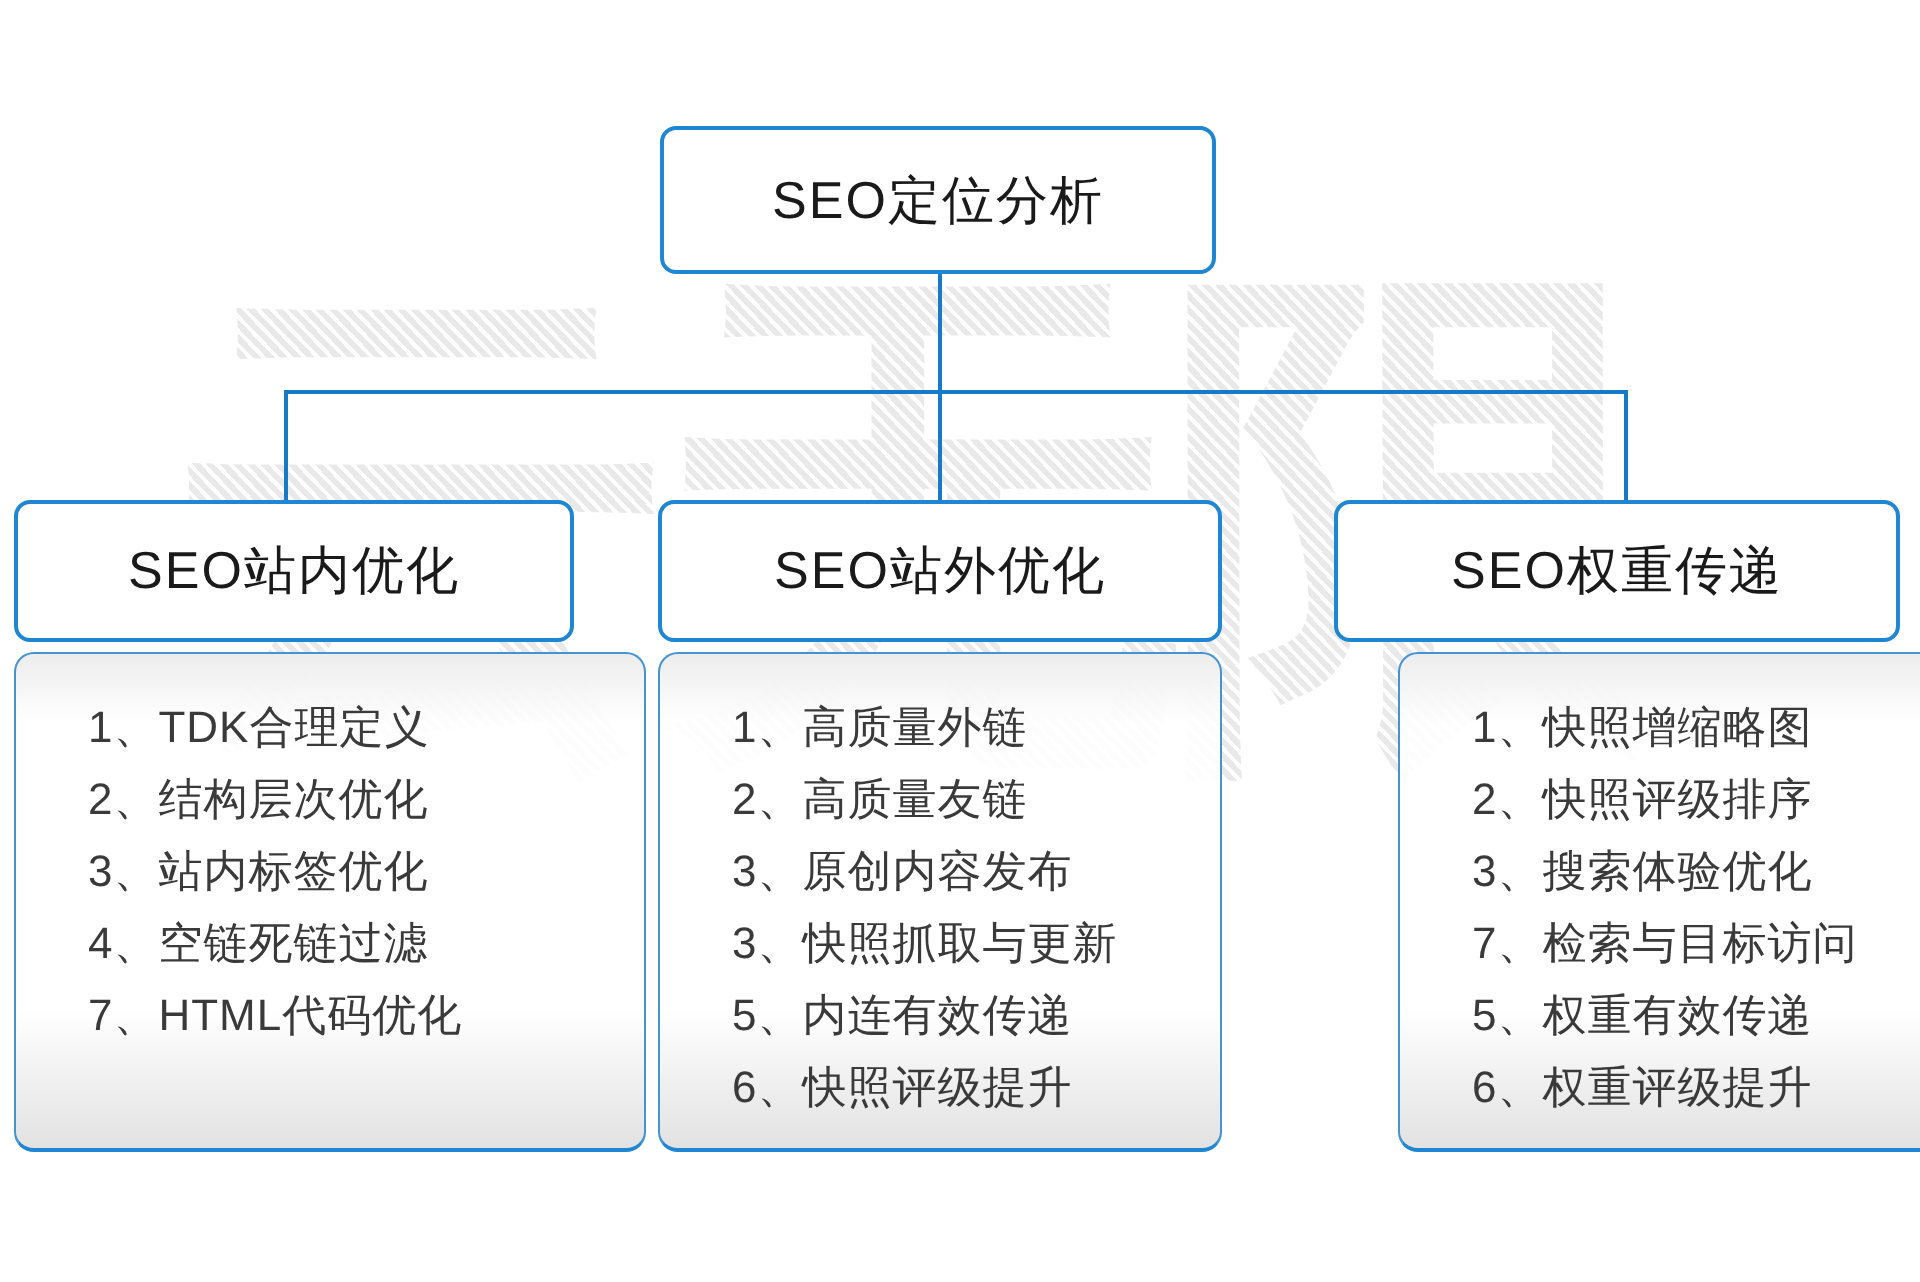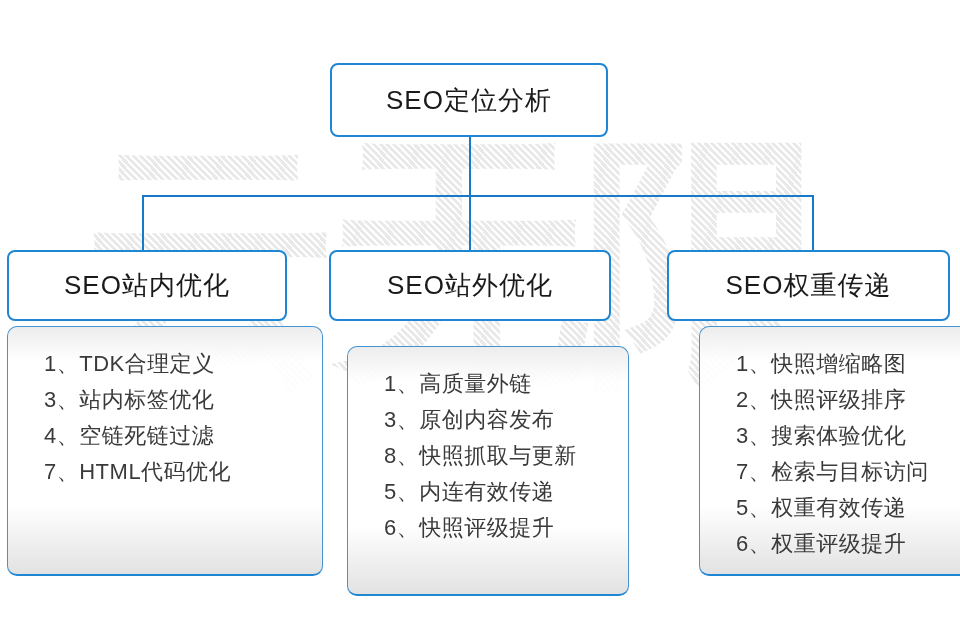--- a/index.html
+++ b/index.html
@@ -46,21 +46,21 @@
   
   .card{
     position:absolute;top:326px;height:250px;z-index:2;
     border:1px solid #4494d4;border-bottom:2px solid #1e86d2;border-radius:10px;
     background:linear-gradient(180deg,#ededed 0%,rgba(255,255,255,0.92) 14%,
                rgba(255,255,255,0.92) 72%,#e2e2e2 100%);
     box-sizing:border-box;
     padding:19px 10px 0 36px;
   }
   .card.c1{left:7px;  width:316px;}
-  .card.c2{left:347px;width:282px;margin-top:20px;}
+  .card.c2{left:329px;width:282px;}
   .card.c3{left:699px;width:283px;}
   .card .li{
     font-size:22px;line-height:36px;color:#3a3a3a;
     white-space:nowrap;letter-spacing:0.5px;
   }
 </style>
 </head>
 <body>
 
 <div class="stage">
@@ -84,29 +84,31 @@
   </div>
   <div class="node h2">
     <span>SEO站外优化</span>
   </div>
   <div class="node h3">
     <span>SEO权重传递</span>
   </div>
 
   <div class="card c1">
     <div class="li">1、TDK合理定义</div>
+    <div class="li">2、结构层次优化</div>
     <div class="li">3、站内标签优化</div>
     <div class="li">4、空链死链过滤</div>
     <div class="li">7、HTML代码优化</div>
   </div>
 
   <div class="card c2">
     <div class="li">1、高质量外链</div>
+    <div class="li">2、高质量友链</div>
     <div class="li">3、原创内容发布</div>
-    <div class="li">8、快照抓取与更新</div>
+    <div class="li">3、快照抓取与更新</div>
     <div class="li">5、内连有效传递</div>
     <div class="li">6、快照评级提升</div>
   </div>
 
   <div class="card c3">
     <div class="li">1、快照增缩略图</div>
     <div class="li">2、快照评级排序</div>
     <div class="li">3、搜索体验优化</div>
     <div class="li">7、检索与目标访问</div>
     <div class="li">5、权重有效传递</div>

